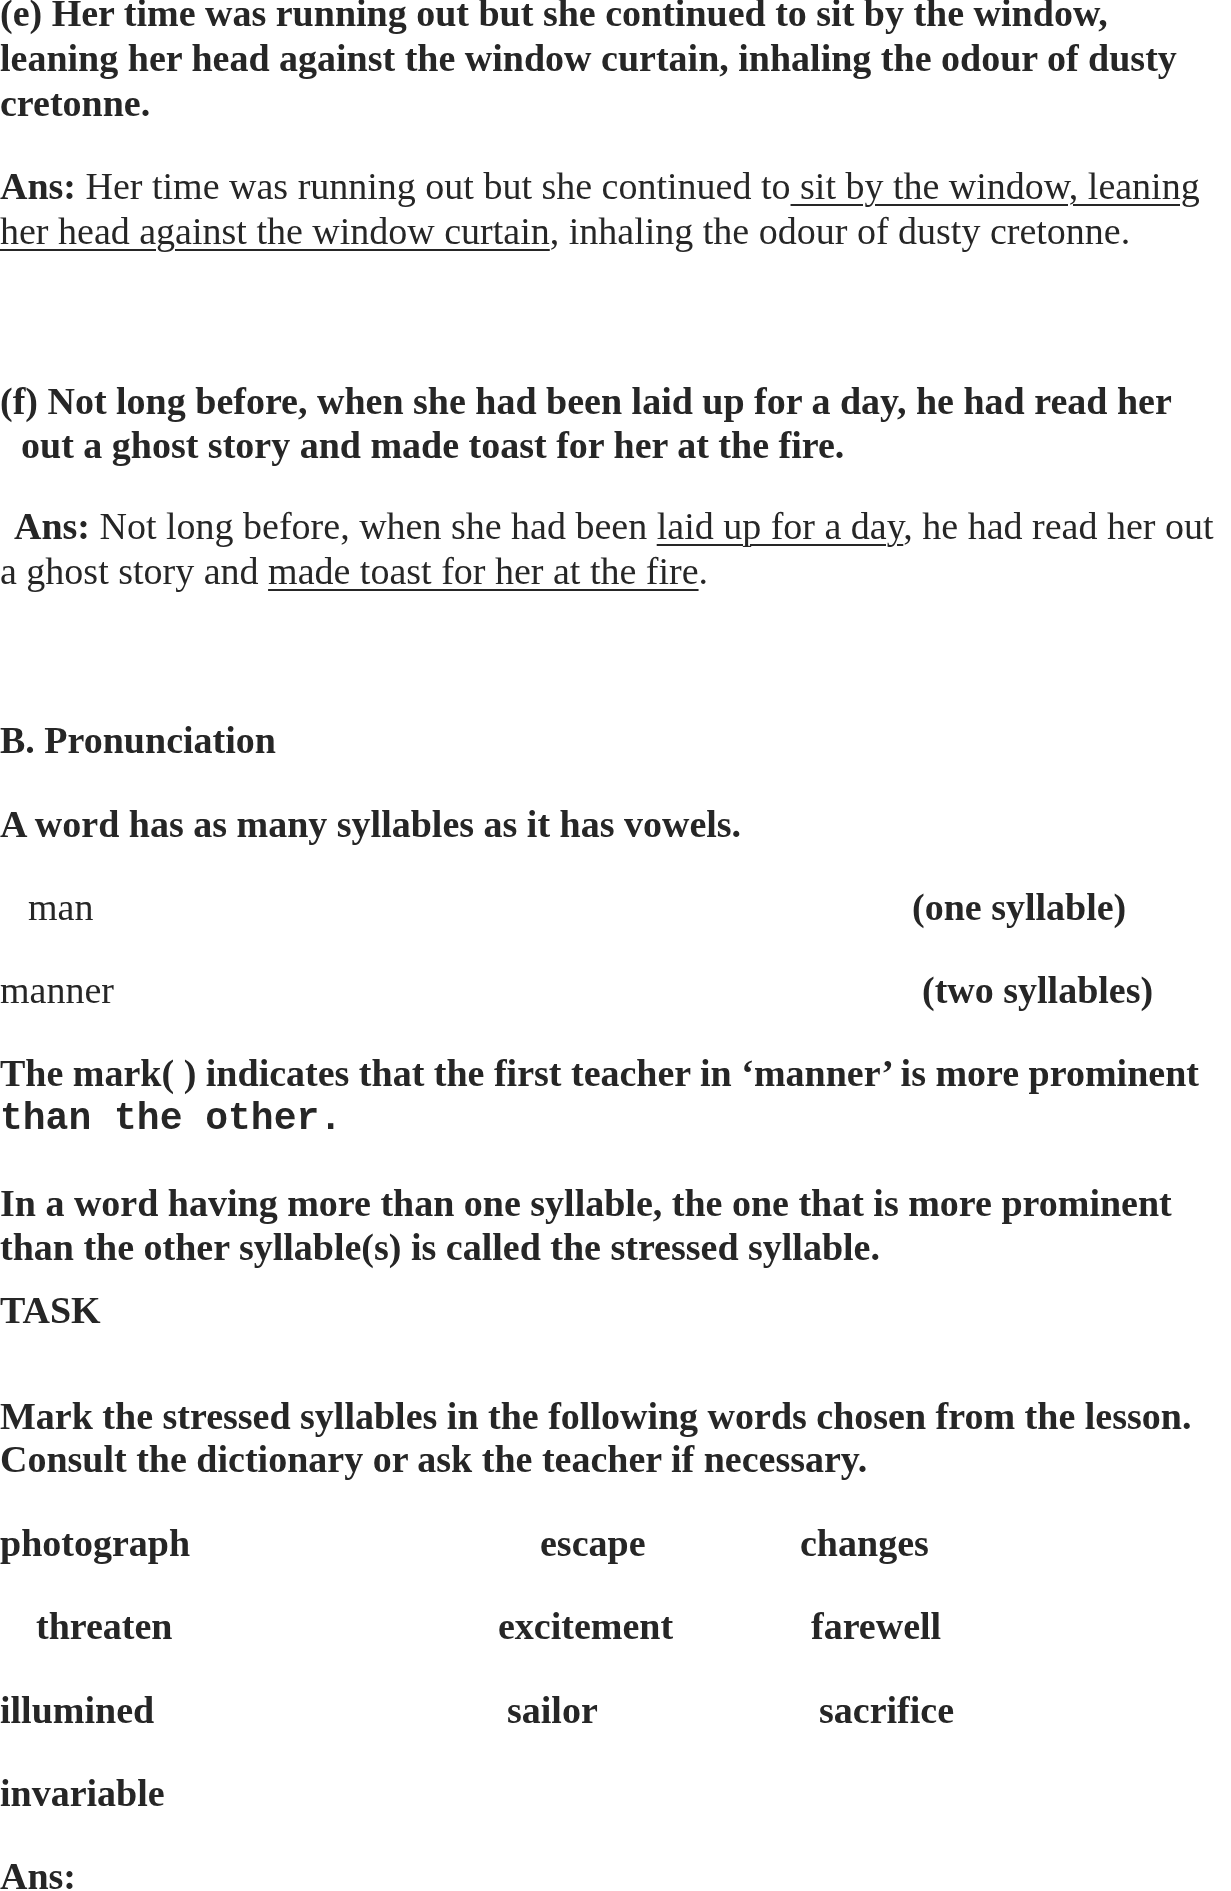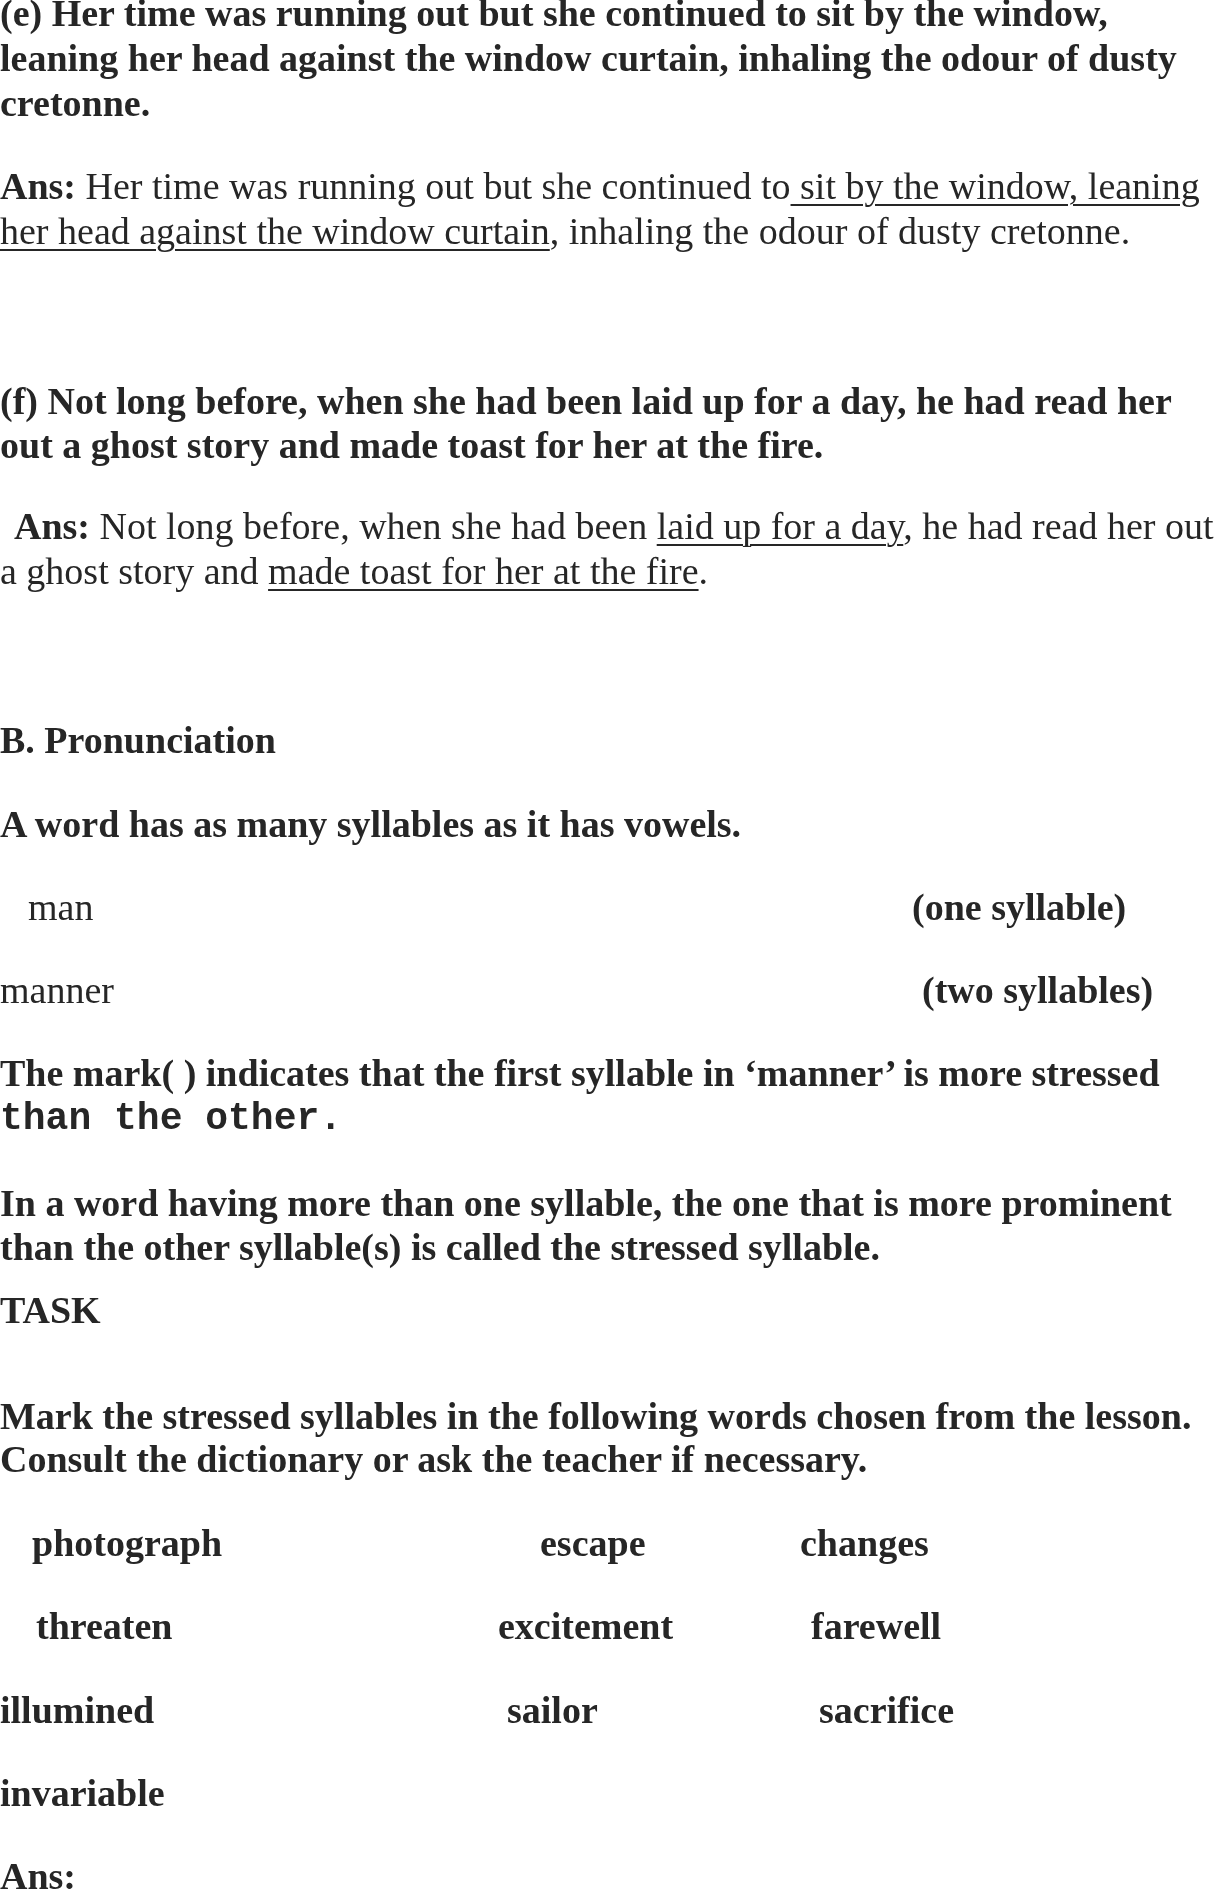--- a/index.html
+++ b/index.html
@@ -46,21 +46,21 @@
   <div class="line" style="top:164px;">
     <span class="b">Ans:</span><span> Her time was running out but she continued to</span><span class="u"> sit by the window, leaning</span>
   </div>
   <div class="line" style="top:209px;">
     <span class="u">her head against the window curtain</span><span>, inhaling the odour of dusty cretonne.</span>
   </div>
 </div>
 
 <div>
   <div class="line b" style="top:379px;">(f) Not long before, when she had been laid up for a day, he had read her</div>
-  <div class="line b" style="top:423px;">out a ghost story and made toast for her at the fire.</div>
+  <div class="line b" style="top:423px;padding-left:21px;">out a ghost story and made toast for her at the fire.</div>
 </div>
 
 <div>
   <div class="line" style="top:504px;padding-left:14px;">
     <span class="b">Ans:</span><span> Not long before, when she had been </span><span class="u">laid up for a day</span><span>, he had read her out</span>
   </div>
   <div class="line" style="top:549px;">
     <span>a ghost story and </span><span class="u">made toast for her at the fire</span><span>.</span>
   </div>
 </div>
@@ -68,34 +68,34 @@
 <div>
   <div class="line b" style="top:718px;">B. Pronunciation</div>
   <div class="line b" style="top:802px;">A word has as many syllables as it has vowels.</div>
 
   <div class="line" style="top:885px;margin-left:28px;">man</div>
   <div class="line b" style="top:885px; left:912px;">(one syllable)</div>
 
   <div class="line" style="top:968px;">manner</div>
   <div class="line b" style="top:968px; left:922px;">(two syllables)</div>
 
-  <div class="line b" style="top:1051px;">The mark( ) indicates that the first syllable in ‘manner’ is more stressed</div>
+  <div class="line b" style="top:1051px;">The mark( ) indicates that the first teacher in ‘manner’ is more prominent</div>
   <div class="line b" style="top:1096px;font-family:Liberation Mono, monospace;">than the other.</div>
 
   <div class="line b" style="top:1181px;">In a word having more than one syllable, the one that is more prominent</div>
   <div class="line b" style="top:1225px;">than the other syllable(s) is called the stressed syllable.</div>
 </div>
 
 <div>
   <div class="line b" style="top:1288px;">TASK</div>
   <div class="line b" style="top:1394px;">Mark the stressed syllables in the following words chosen from the lesson.</div>
   <div class="line b" style="top:1437px;">Consult the dictionary or ask the teacher if necessary.</div>
 
   <div>
-    <div class="word" style="top:1521px; left:0px;padding-left:32px;">photograph</div>
+    <div class="word" style="top:1521px; left:0px;">photograph</div>
     <div class="word" style="top:1521px; left:500px;margin-left:40px;">escape</div>
     <div class="word" style="top:1521px; left:800px;">changes</div>
 
     <div class="word" style="top:1604px; left:0px;padding-left:36px;">threaten</div>
     <div class="word" style="top:1604px; left:498px;">excitement</div>
     <div class="word" style="top:1604px; left:811px;">farewell</div>
 
     <div class="word" style="top:1688px; left:0px;">illumined</div>
     <div class="word" style="top:1688px; left:507px;">sailor</div>
     <div class="word" style="top:1688px; left:819px;">sacrifice</div>

